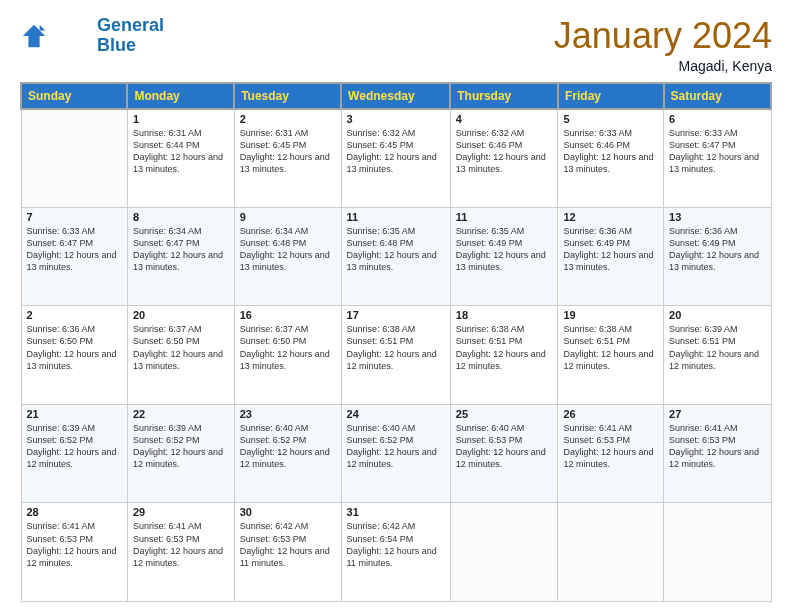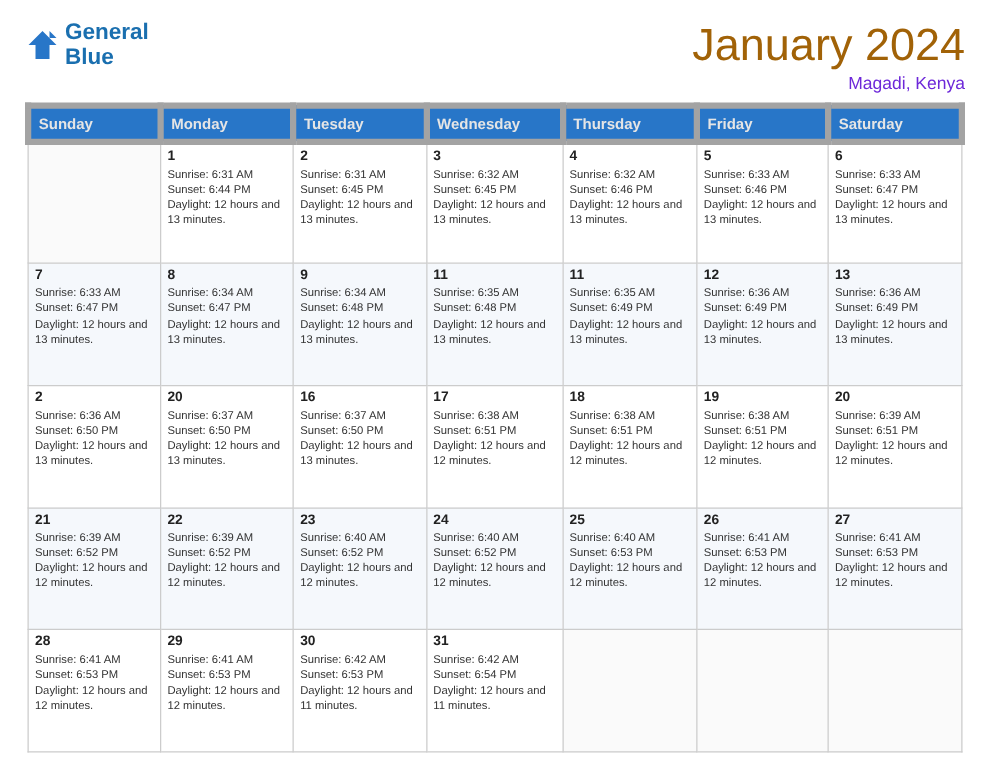--- a/index.html
+++ b/index.html
@@ -29,52 +29,53 @@
       gap: 4px;
     }
     .logo-text {
       font-size: 18px;
       font-weight: bold;
       color: #333;
       line-height: 1.1;
     }
     .logo-text span {
       color: #1a6faf;
+      margin-left: 45px;
     }
     .logo-icon {
       width: 28px;
       height: 28px;
     }
     .title-block {
       text-align: right;
     }
     .month-title {
       font-size: 36px;
       font-weight: 300;
       color: #a16207;
       line-height: 1.1;
     }
     .location {
       font-size: 14px;
-      color: #6d28d9;
+      color: #0f172a;
       margin-top: 2px;
     }
     table {
       width: 100%;
       border-collapse: collapse;
       flex: 1;
     }
     thead tr th {
       background-color: #2876c8;
-      color: #e5e5e5;
+      color: #fde047;
       font-size: 12px;
       font-weight: bold;
       padding: 5px 6px;
       text-align: left;
-      border: 5px solid #a3a3a3;
+      border: 2px solid #a3a3a3;
     }
     tbody tr td {
       border: 1px solid #ccc;
       vertical-align: top;
       padding: 3px 5px;
       font-size: 9.5px;
       color: #222;
       width: 113px;
       height: 80px;
       background: #fff;

